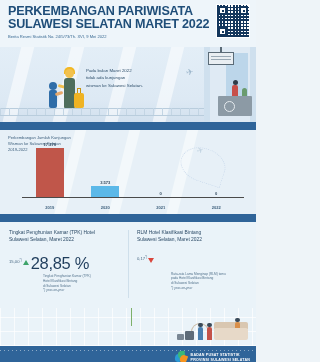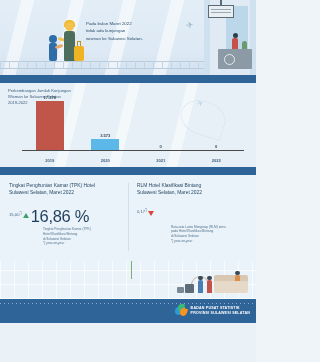--- a/index.html
+++ b/index.html
@@ -154,20 +154,34 @@
   .bl-blue { left: 0; top: 3px; width: 7px; height: 8px; background: #2b9ad6; transform: rotate(12deg); }
   .bl-green { left: 3px; top: 0; width: 7px; height: 8px; background: #3cb878; transform: rotate(-6deg); }
   .bl-orange { left: 5px; top: 4px; width: 7px; height: 8px; background: #f7941e; transform: rotate(20deg); }
   .bps-txt { color: #fff; font-size: 3.6px; line-height: 5px; font-weight: bold; letter-spacing: .2px; }
 </style>
 </head>
 <body>
 
 <div class="page">
 
+  <div class="header">
+    <div class="header-title">
+      <div>PERKEMBANGAN PARIWISATA</div>
+      <div>SULAWESI SELATAN MARET 2022</div>
+    </div>
+    <div class="header-sub">Berita Resmi Statistik No. 24/5/73/Th. XVI, 9 Mei 2022</div>
+    <div class="qr">
+      <div class="qr-inner">
+        <span class="qr-eye qr-e1"></span>
+        <span class="qr-eye qr-e2"></span>
+        <span class="qr-eye qr-e3"></span>
+      </div>
+    </div>
+  </div>
 
   <div class="hero">
     <div class="beam" style="left:10px"></div>
     <div class="beam" style="left:60px"></div>
     <div class="beam" style="left:112px"></div>
     <div class="beam" style="left:160px"></div>
     <div class="plane">✈</div>
     <div class="rail"></div>
     <div class="fence"></div>
     <div class="rail rail2"></div>
@@ -254,21 +268,21 @@
   <div class="stats">
 
     <div class="stat">
       <div class="stat-head">
         <div>Tingkat Penghunian Kamar (TPK) Hotel</div>
         <div>Sulawesi Selatan, Maret 2022</div>
       </div>
       <div class="stat-row">
         <span class="delta"><span>15,00</span><sup>*)</sup></span>
         <span class="tri tri-up"></span>
-        <span class="big">16,86 %</span>
+        <span class="big">28,85 %</span>
       </div>
       <div class="fine">
         <div>Tingkat Penghunian Kamar (TPK)</div>
         <div>Hotel Klasifikasi Bintang</div>
         <div>di Sulawesi Selatan</div>
         <div class="star">*) year-on-year</div>
       </div>
     </div>
 
     <div class="stat">

